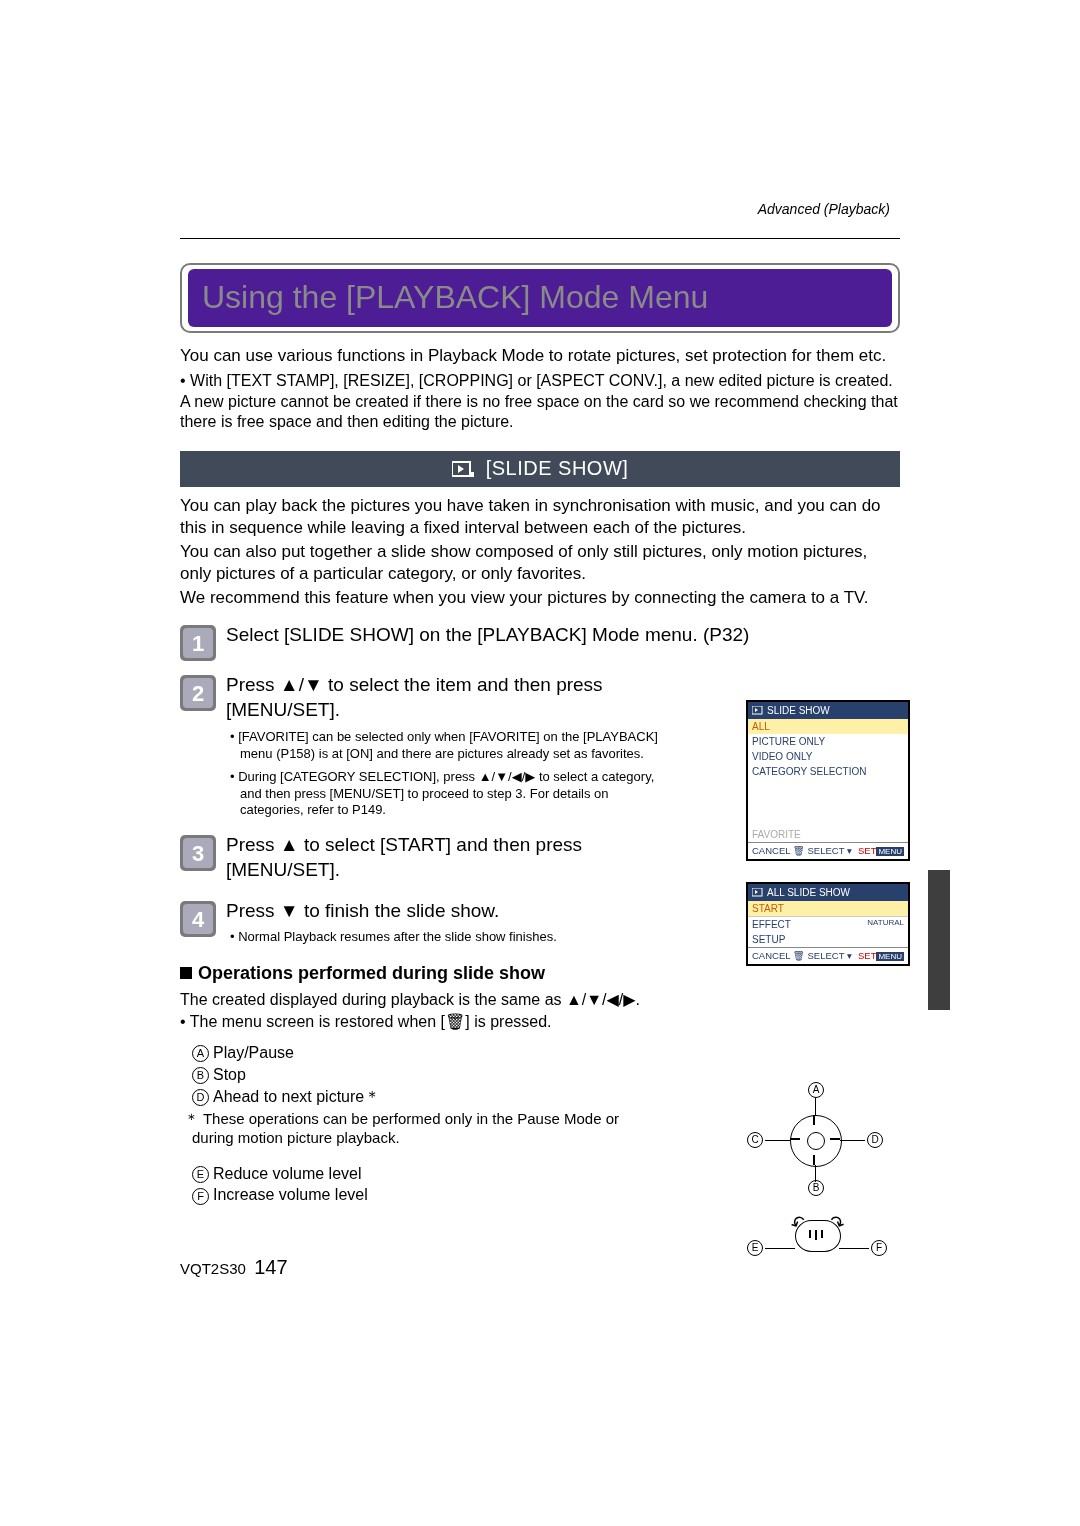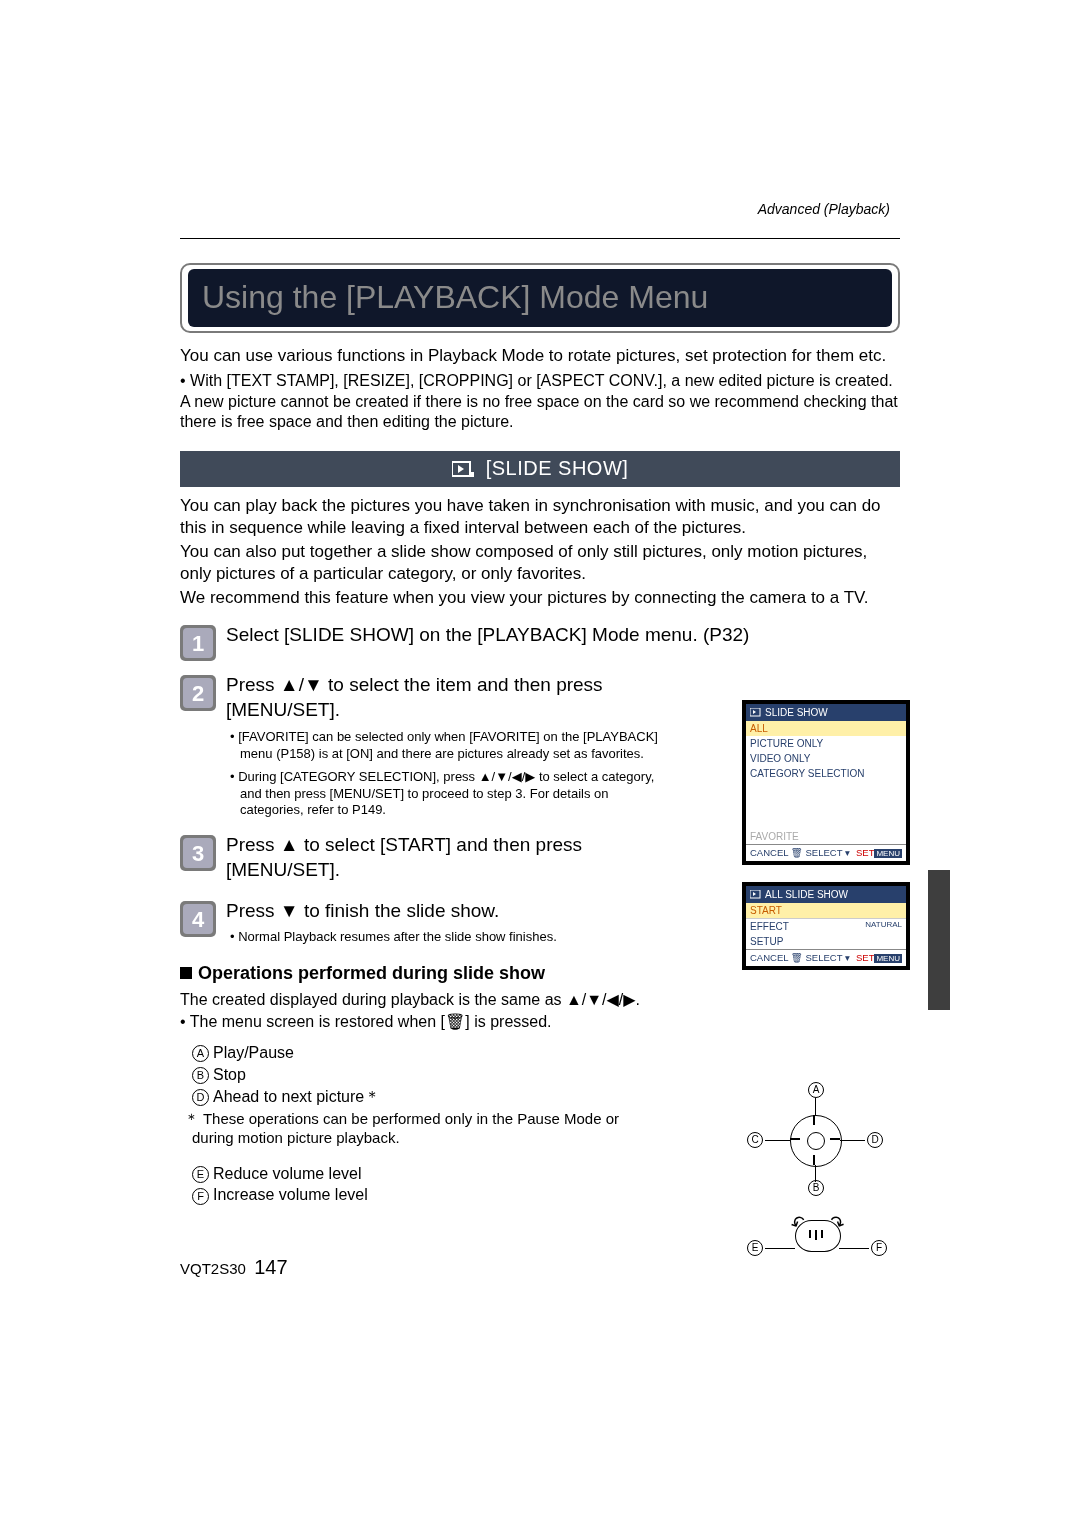--- a/index.html
+++ b/index.html
@@ -30,21 +30,21 @@
   }
   .title-box {
     border: 2px solid #7a7a7a;
     border-radius: 10px;
     padding: 4px 6px;
     margin-bottom: 12px;
   }
   .title-inner {
     font-size: 32px;
     color: #8a8a8a;
-    background: #0f172a;
+    background: #4c1d95;
     padding: 8px 14px;
     border-radius: 6px;
   }
   .intro p {
     margin: 4px 0;
     font-size: 17px;
   }
   .intro .bullet-line {
     font-size: 16px;
     margin: 2px 0 2px 0;
@@ -138,21 +138,21 @@
   }
   .side-images {
     position: absolute;
   }
   .side1 { right: 170px; top: 700px; }
   .side2 { right: 170px; top: 882px; }
   .side3 { right: 205px; top: 1090px; }
   .side4 { right: 205px; top: 1210px; }
   .mini-screen {
     width: 160px;
-    border: 4px solid #000000;
+    border: 2px solid #000000;
     background: #fff;
     font-size: 10px;
   }
   .mini-header {
     background: #28406c;
     color: #fff;
     padding: 2px 4px;
     font-size: 10px;
     display: flex;
     align-items: center;

